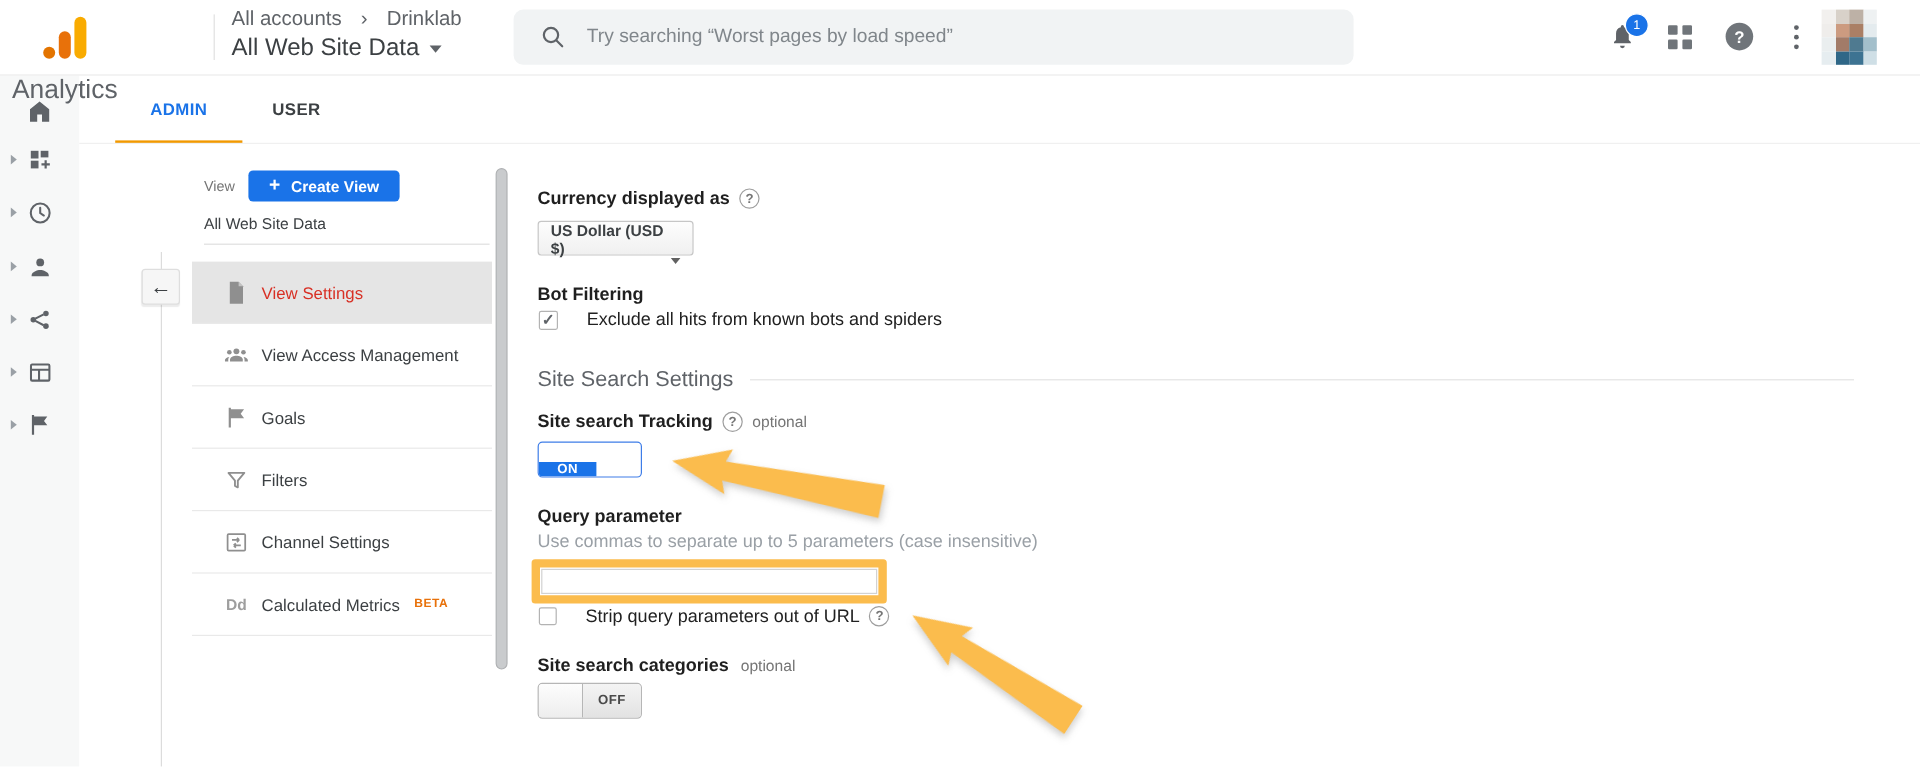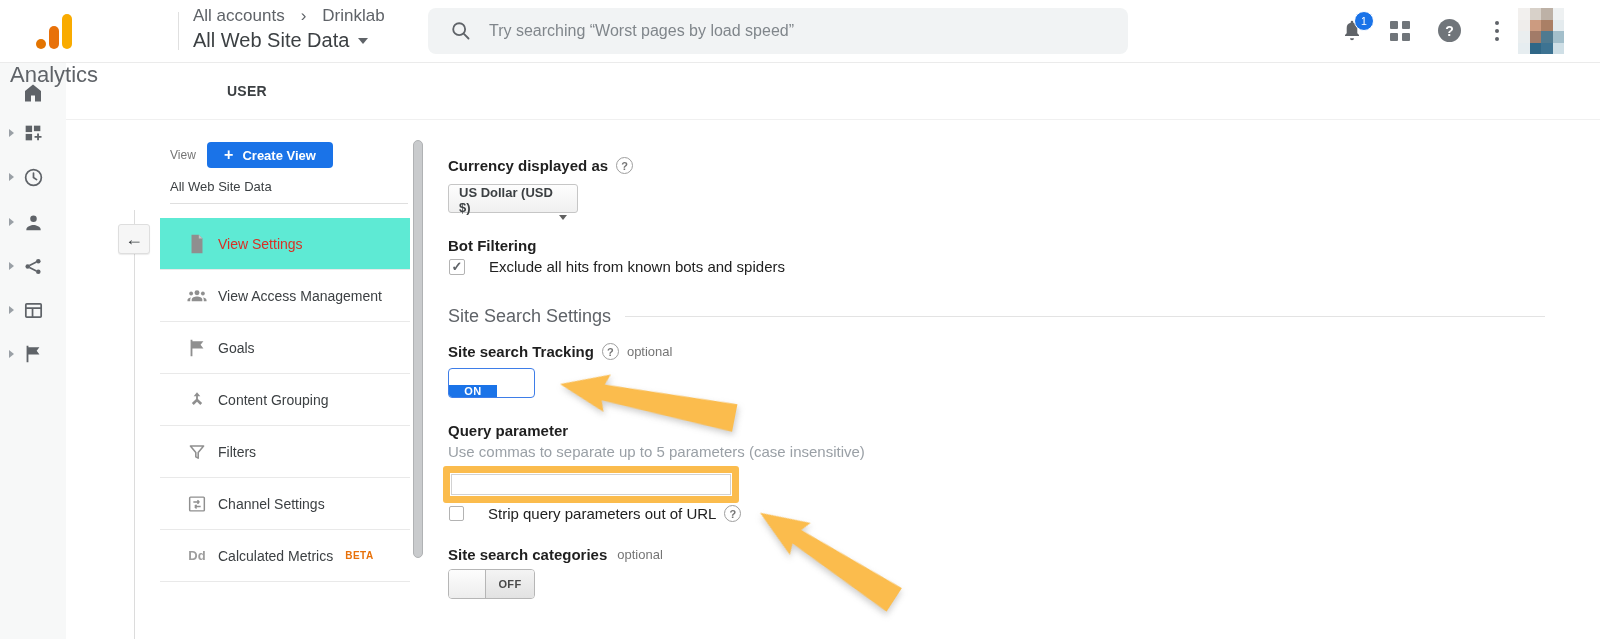--- a/index.html
+++ b/index.html
@@ -63,21 +63,21 @@
   .current-view{position:absolute;left:170px;top:179px;font-size:13px;color:#3c4043;}
   .panel-divider{position:absolute;left:170px;top:203px;width:238px;height:1px;background:#dfdfdf;}
   .collapse-line{position:absolute;left:134px;top:210px;width:1px;height:429px;background:#dcdcdc;z-index:1;}
   .collapse-btn{position:absolute;left:118px;top:224px;width:32px;height:30px;background:#f6f6f6;
                 border:1px solid #dedede;border-radius:3px;box-shadow:0 1px 1px rgba(0,0,0,.08);
                 display:flex;align-items:center;justify-content:center;font-size:18px;color:#3c4043;
                 cursor:pointer;z-index:2;box-sizing:border-box;}
   .menu{position:absolute;left:160px;top:218px;width:250px;}
   .menu-row{height:51px;border-bottom:1px solid #e9e9e9;display:flex;align-items:center;
             padding-left:26px;gap:10px;cursor:pointer;}
-  .menu-row.active{background:#5eead4;}
+  .menu-row.active{background:#e5e5e5;}
   .menu-icon{width:22px;height:22px;display:flex;align-items:center;justify-content:center;}
   .menu-label{font-size:14px;color:#3c4043;}
   .menu-row.active .menu-label{color:#d83025;}
   .menu-badge{font-size:10px;font-weight:bold;color:#e8710a;letter-spacing:.5px;margin-left:2px;}
   .dd-glyph{font-size:13px;font-weight:bold;color:#9e9e9e;}
   .scroll-thumb{position:absolute;left:413px;top:140px;width:10px;height:418px;background:#c9cbcd;
                 border:1px solid #b0b2b4;border-radius:6px;box-sizing:border-box;cursor:grab;}
 
   
   .row{position:absolute;display:flex;align-items:center;}
@@ -248,20 +248,24 @@
       </svg>
     </div>
     <div class="rail-item" style="top:279px">
       <span class="rail-chevron"></span>
       <svg width="22" height="22" viewBox="0 0 24 24">
         <path fill="#5f6368" d="M5 3h2v18H5zm2 1.5h12l-3 4 3 4H7z"></path>
       </svg>
     </div>
   </div>
 
+  <div class="tab tab-admin">
+    <span>ADMIN</span>
+    <span class="tab-underline"></span>
+  </div>
   <div class="tab tab-user">
     <span>USER</span>
   </div>
   <div class="tabbar-line"></div>
 
   <span class="view-label">View</span>
   <div class="create-btn">
     <span class="plus">+</span>
     <span class="lbl">Create View</span>
   </div>
@@ -302,28 +306,20 @@
         <span class="menu-icon">
           <svg width="22" height="22" viewBox="0 0 24 24">
             <path fill="#8f8f8f" d="M5 3h2v18H5zm2 1.5h12l-3.1 4 3.1 4H7z"></path>
           </svg>
         </span>
         <span class="menu-label">Goals</span>
       </div>
       <div class="menu-row">
         <span class="menu-icon">
           <svg width="22" height="22" viewBox="0 0 24 24">
-            <path fill="#8f8f8f" d="M12 3.5 15.6 8H13v3l4.6 4.4-2 2-3.6-3.5-3.6 3.5-2-2L11 11V8H8.4z"></path>
-          </svg>
-        </span>
-        <span class="menu-label">Content Grouping</span>
-      </div>
-      <div class="menu-row">
-        <span class="menu-icon">
-          <svg width="22" height="22" viewBox="0 0 24 24">
             <path d="M4.8 5.5h14.4l-5.9 7v6.2l-2.6-1.4v-4.8z" fill="none" stroke="#8f8f8f" stroke-width="1.7" stroke-linejoin="round"></path>
           </svg>
         </span>
         <span class="menu-label">Filters</span>
       </div>
       <div class="menu-row">
         <span class="menu-icon">
           <svg width="22" height="22" viewBox="0 0 24 24">
             <g stroke="#8f8f8f" stroke-width="1.6" fill="none">
               <rect x="4" y="4.5" width="16" height="15" rx="1"></rect>

